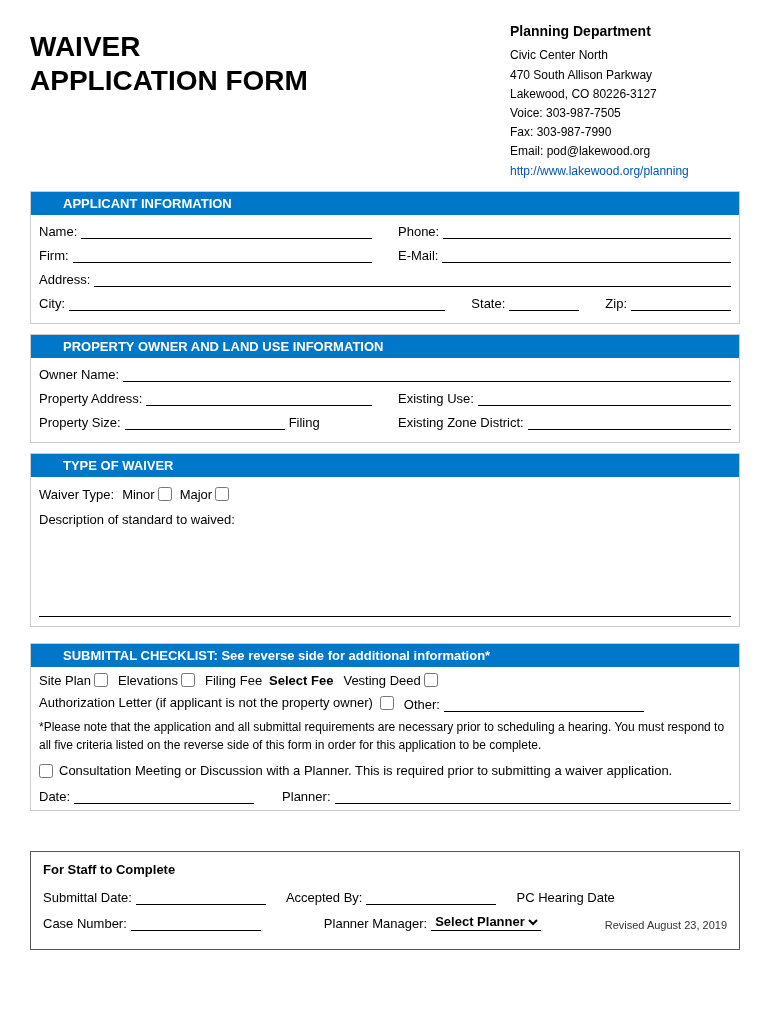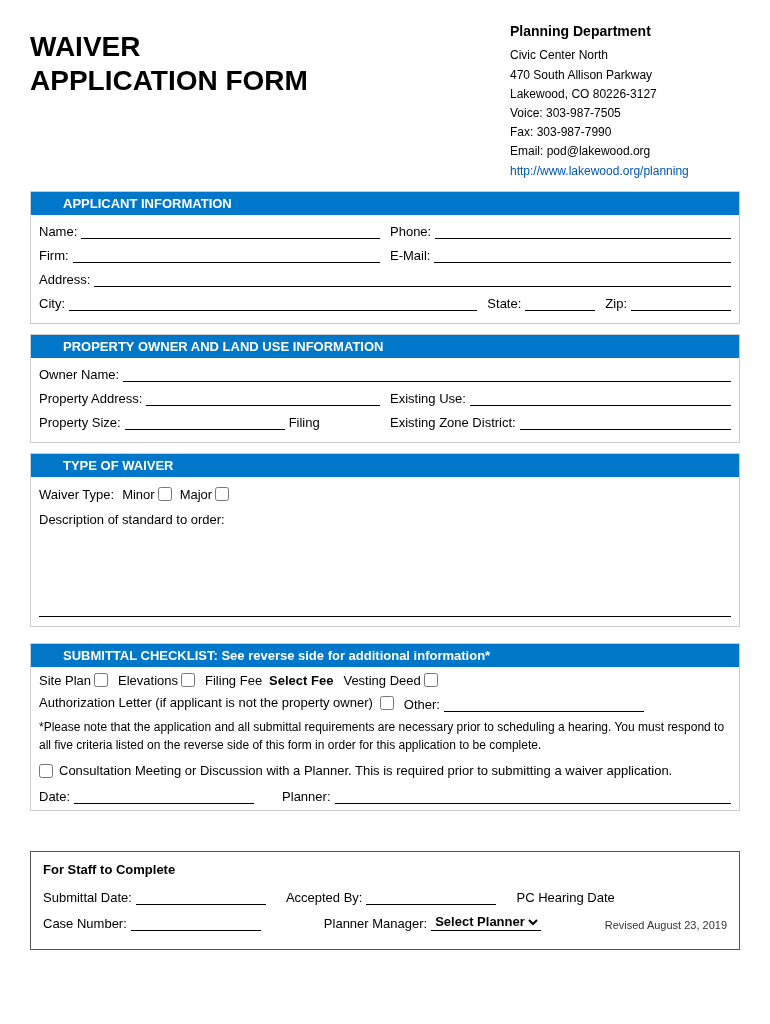--- a/index.html
+++ b/index.html
@@ -56,21 +56,21 @@
       margin-bottom: 0;
       padding-left: 32px;
     }
     .form-fields {
       padding: 6px 8px;
     }
     .form-row {
       display: flex;
       align-items: flex-start;
       margin-bottom: 6px;
-      gap: 10px;
+      gap: 26px;
     }
     .field-group {
       display: flex;
       align-items: flex-end;
       gap: 4px;
       flex: 1;
     }
     .field-label {
       white-space: nowrap;
       font-size: 13px;
@@ -291,21 +291,21 @@
       <div class="checkbox-group">
         <span>Minor</span>
         <input type="checkbox" style="width: 14px; height: 14px;">
       </div>
       <div class="checkbox-group">
         <span>Major</span>
         <input type="checkbox" style="width: 14px; height: 14px;">
       </div>
     </div>
     <div class="description-area">
-      <span class="field-label">Description of standard to order:</span>
+      <span class="field-label">Description of standard to waived:</span>
       <textarea class="description-textarea" style=""></textarea>
     </div>
   </div>
 </div>
 
 <div class="form-section" style="margin-top:16px;">
   <div class="section-header">SUBMITTAL CHECKLIST: See reverse side for additional information*</div>
   <div class="form-fields">
     <div class="checklist-row">
       <div class="checklist-item">

